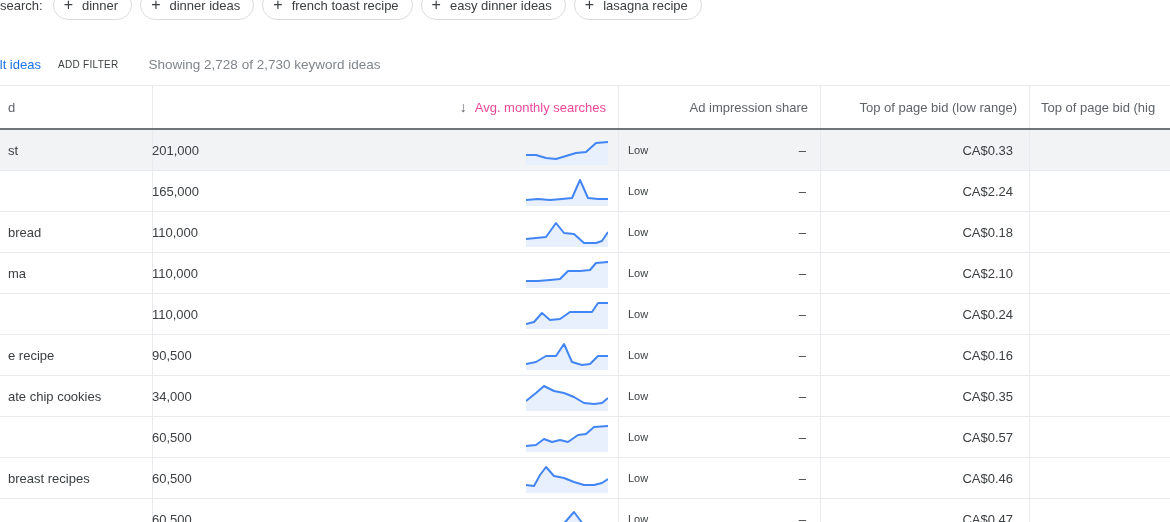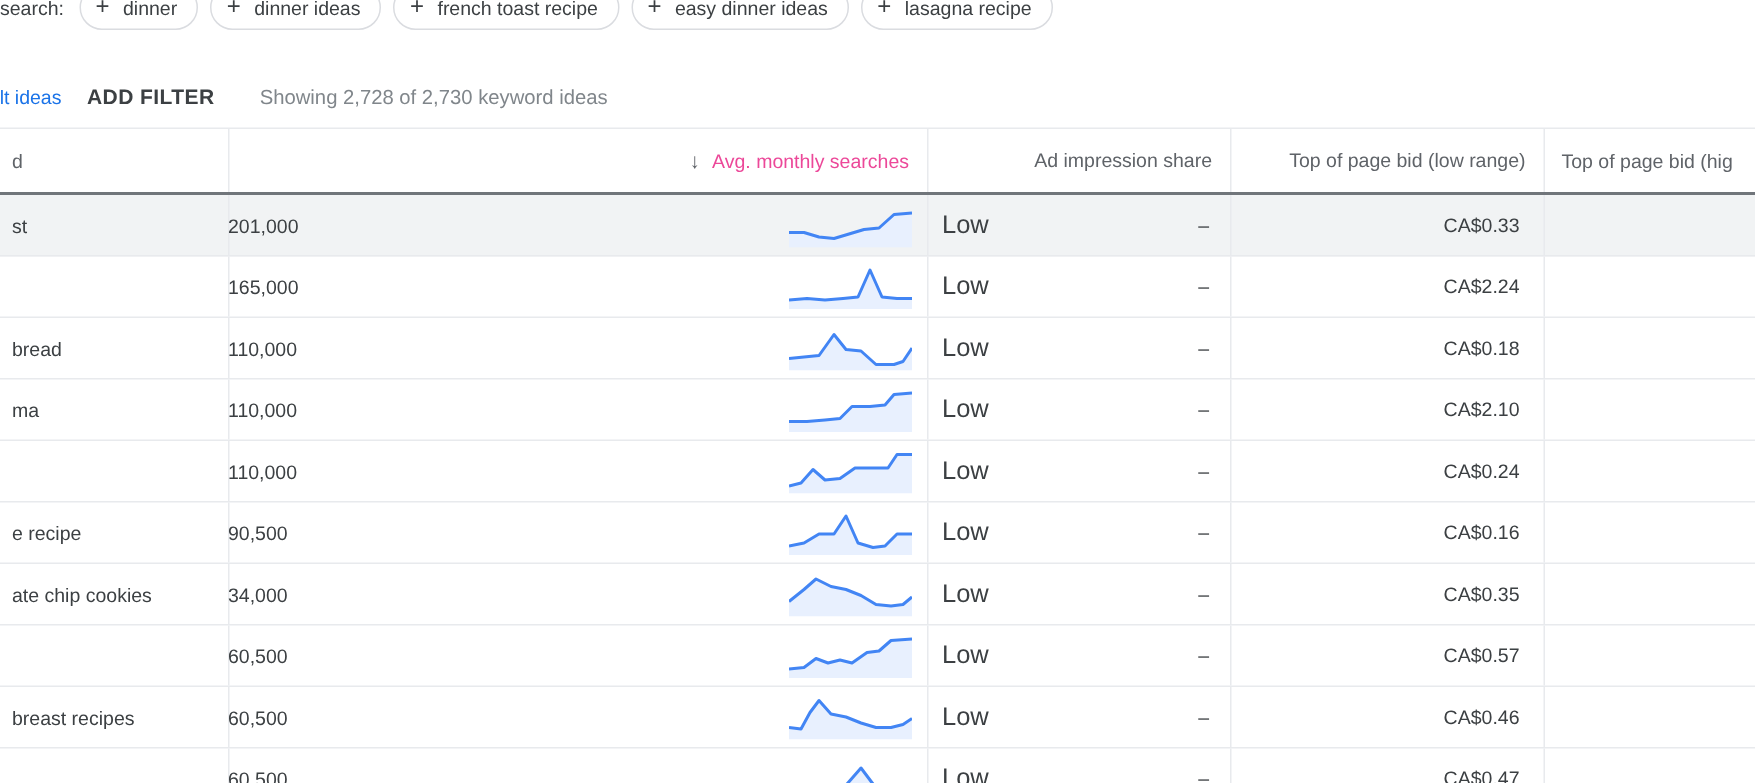--- a/index.html
+++ b/index.html
@@ -37,21 +37,21 @@
   .filter-bar {
     position: absolute; left: 0; top: 44px;
     width: 1170px; height: 40px;
     display: flex; align-items: center;
   }
   .exclude-link {
     font-size: 13px; color: #1a73e8; cursor: pointer;
     margin-left: -40px; white-space: nowrap;
   }
   .add-filter {
-    font-size: 14px; color: #3c4043; font-weight: bold;
+    font-size: 10px; color: #3c4043; font-weight: normal;
     letter-spacing: .3px; margin-left: 17px; cursor: pointer;
     white-space: nowrap;
   }
   .showing-text {
     font-size: 13.5px; color: #80868b; margin-left: 30px; white-space: nowrap;
   }
 
   
   .table {
     position: absolute; left: 0; top: 85px;
@@ -118,21 +118,21 @@
     position: absolute; right: 12px; top: 50%; transform: translateY(-50%);
     white-space: nowrap;
   }
   .th-sorted-wrap {
     position: absolute; right: 12px; top: 50%; transform: translateY(-50%);
     display: flex; align-items: center; white-space: nowrap;
   }
   .sort-arrow {
     color: #5f6368; font-size: 14px; margin-right: 8px;
   }
-  .comp-val { font-size: 17px; color: #3c4043; }
+  .comp-val { font-size: 11px; color: #3c4043; }
 </style>
 </head>
 <body>
 
 <div class="chips-row">
   <span class="chips-label">search:</span>
   <div id="chips-container" style="display:flex;align-items:center;">
       <div class="chip">
         <span class="plus">+</span>
         <span>dinner</span>

